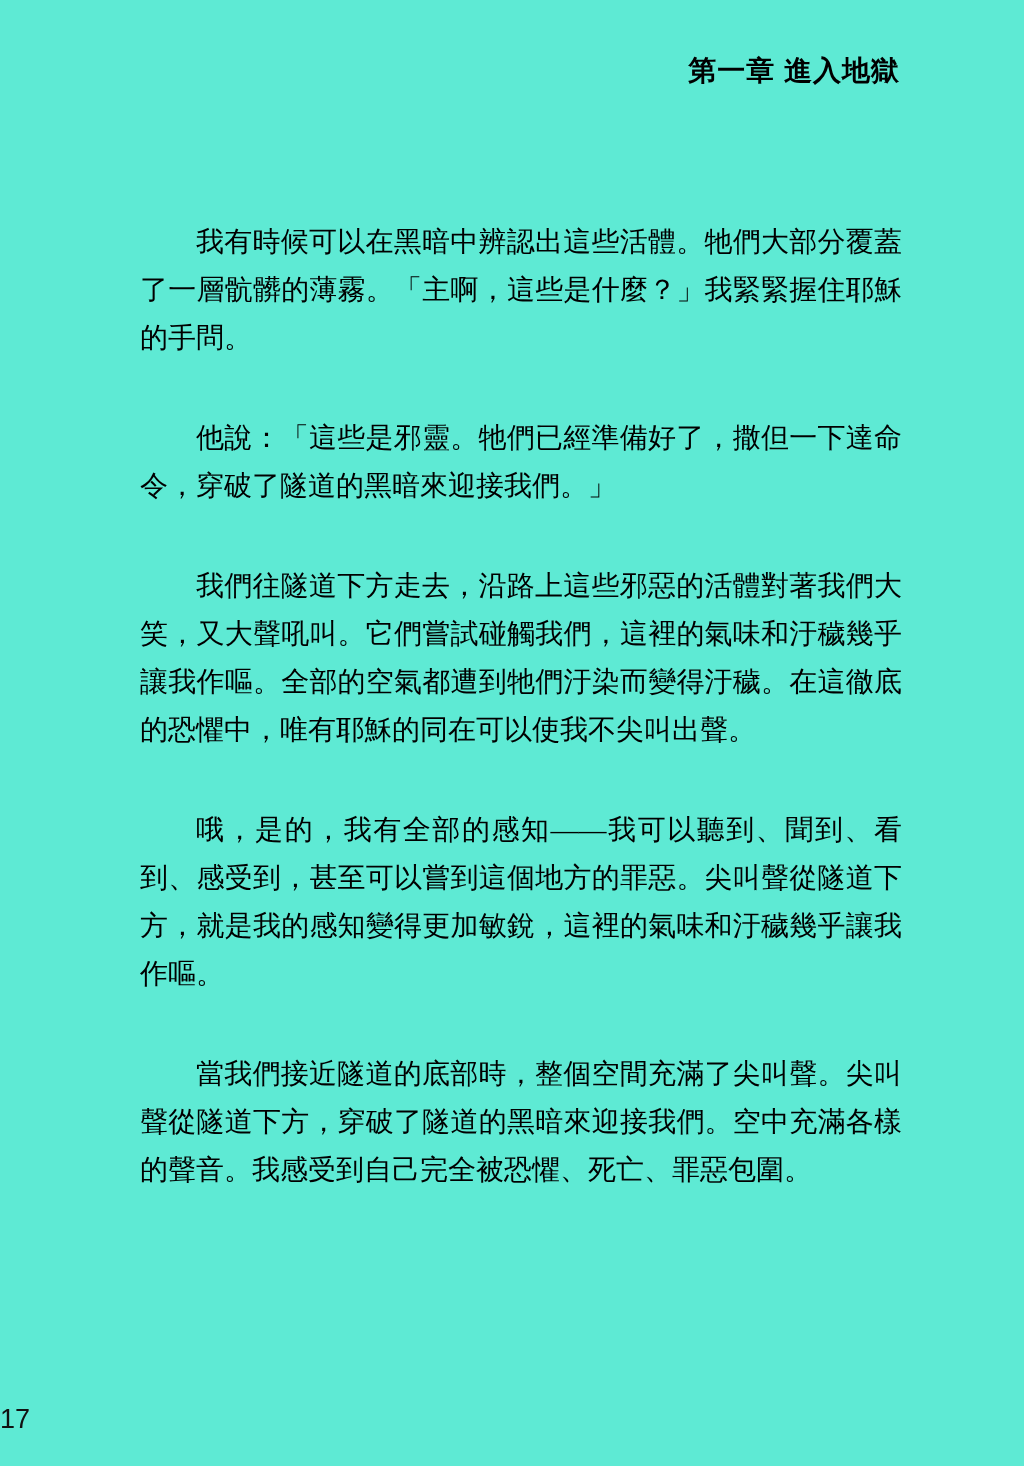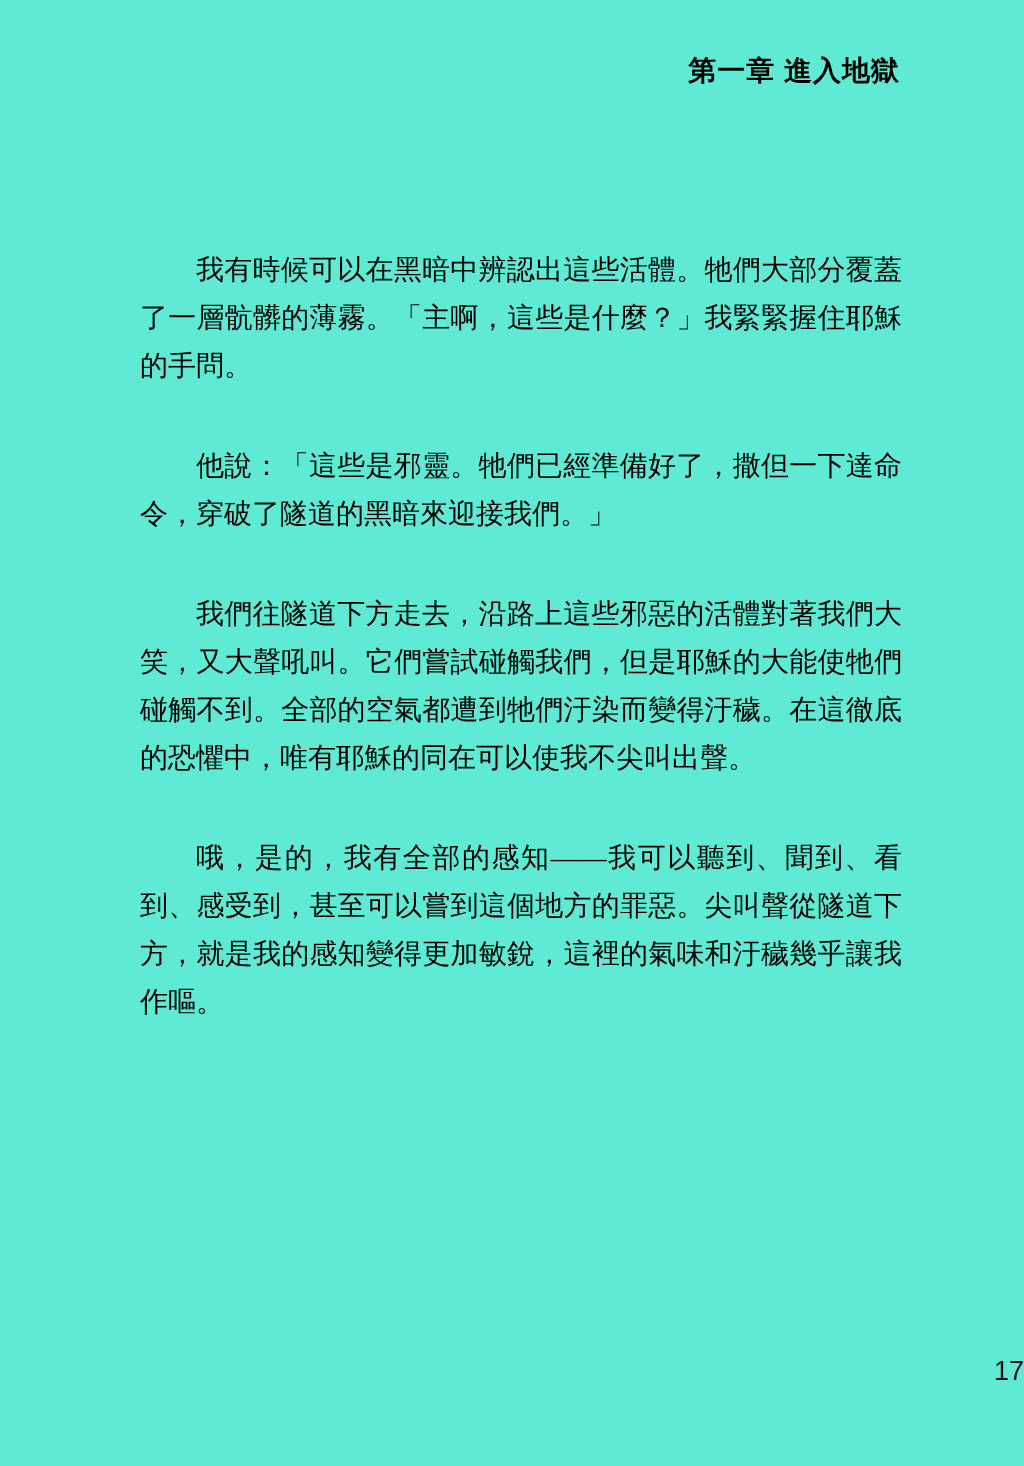--- a/index.html
+++ b/index.html
@@ -28,52 +28,52 @@
     letter-spacing: 1px;
     color: #000000;
   }
   .body-text {
     position: absolute;
     top: 218px;
     left: 140px;
     width: 762px;
     font-family: "Liberation Serif", "DejaVu Serif", serif;
     color: #000000;
-    margin-top: 28px;
   }
   .body-text p {
     margin: 0 0 52px 0;
     font-size: 28px;
     line-height: 48px;
     text-align: justify;
     text-justify: inter-character;
     text-indent: 2em;
     word-break: break-all;
   }
   .page-number {
     position: absolute;
-    top: 1355px;
+    top: 1403px;
     left: 0;
     width: 100%;
-    text-align: right;
+    text-align: left;
     font-family: "Liberation Sans", "DejaVu Sans", sans-serif;
     font-size: 27px;
     line-height: 32px;
     color: #111111;
   }
 </style>
 </head>
 <body>
 
 <div class="page">
 
   <div class="chapter-header">第一章 進入地獄</div>
 
   <div class="body-text">
     <p>我有時候可以在黑暗中辨認出這些活體。牠們大部分覆蓋了一層骯髒的薄霧。「主啊，這些是什麼？」我緊緊握住耶穌的手問。</p>
     <p>他說：「這些是邪靈。牠們已經準備好了，撒但一下達命令，穿破了隧道的黑暗來迎接我們。」</p>
-    <p>我們往隧道下方走去，沿路上這些邪惡的活體對著我們大笑，又大聲吼叫。它們嘗試碰觸我們，但是耶穌的大能使牠們碰觸不到。全部的空氣都遭到牠們汙染而變得汙穢。在這徹底的恐懼中，唯有耶穌的同在可以使我不尖叫出聲。</p>
+    <p>我們往隧道下方走去，沿路上這些邪惡的活體對著我們大笑，又大聲吼叫。它們嘗試碰觸我們，這裡的氣味和汙穢幾乎讓我作嘔。全部的空氣都遭到牠們汙染而變得汙穢。在這徹底的恐懼中，唯有耶穌的同在可以使我不尖叫出聲。</p>
     <p>哦，是的，我有全部的感知——我可以聽到、聞到、看到、感受到，甚至可以嘗到這個地方的罪惡。尖叫聲從隧道下方，就是我的感知變得更加敏銳，這裡的氣味和汙穢幾乎讓我作嘔。</p>
+    <p>當我們接近隧道的底部時，整個空間充滿了尖叫聲。尖叫聲從隧道下方，穿破了隧道的黑暗來迎接我們。空中充滿各樣的聲音。我感受到自己完全被恐懼、死亡、罪惡包圍。</p>
   </div>
 
   <div class="page-number">17</div>
 
 </div>
 
 </body></html>

